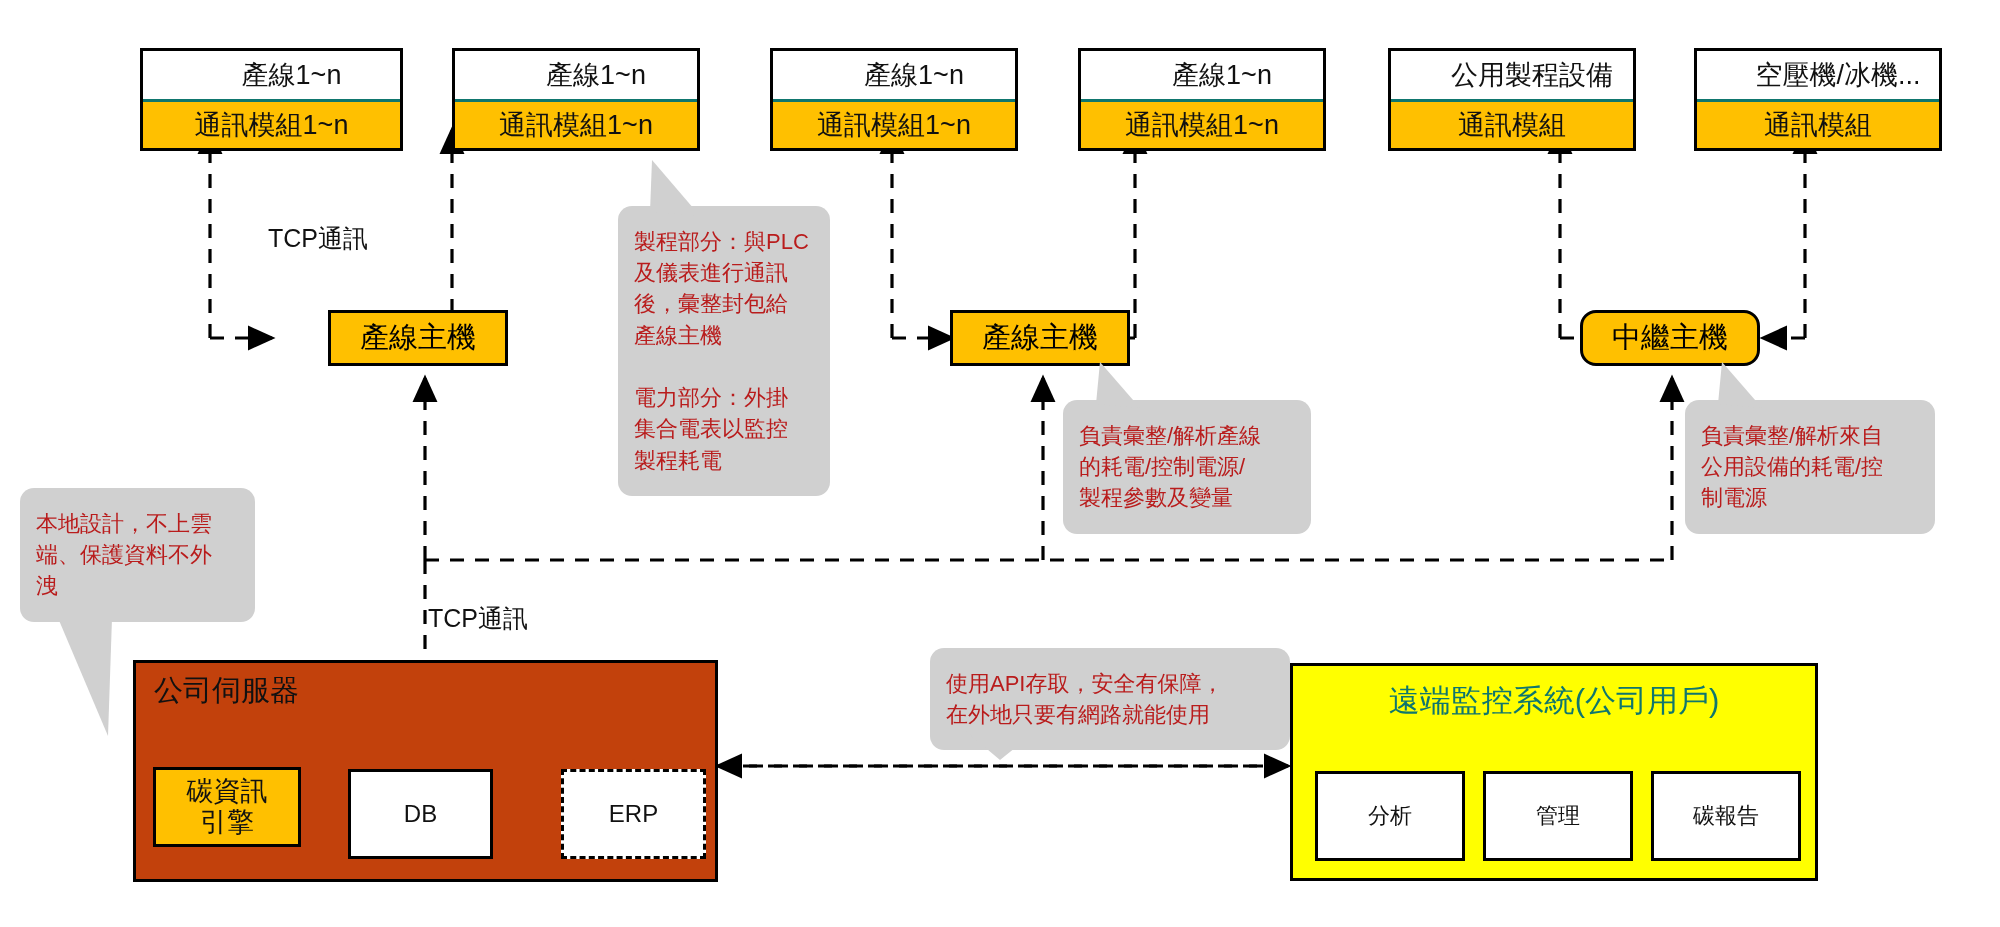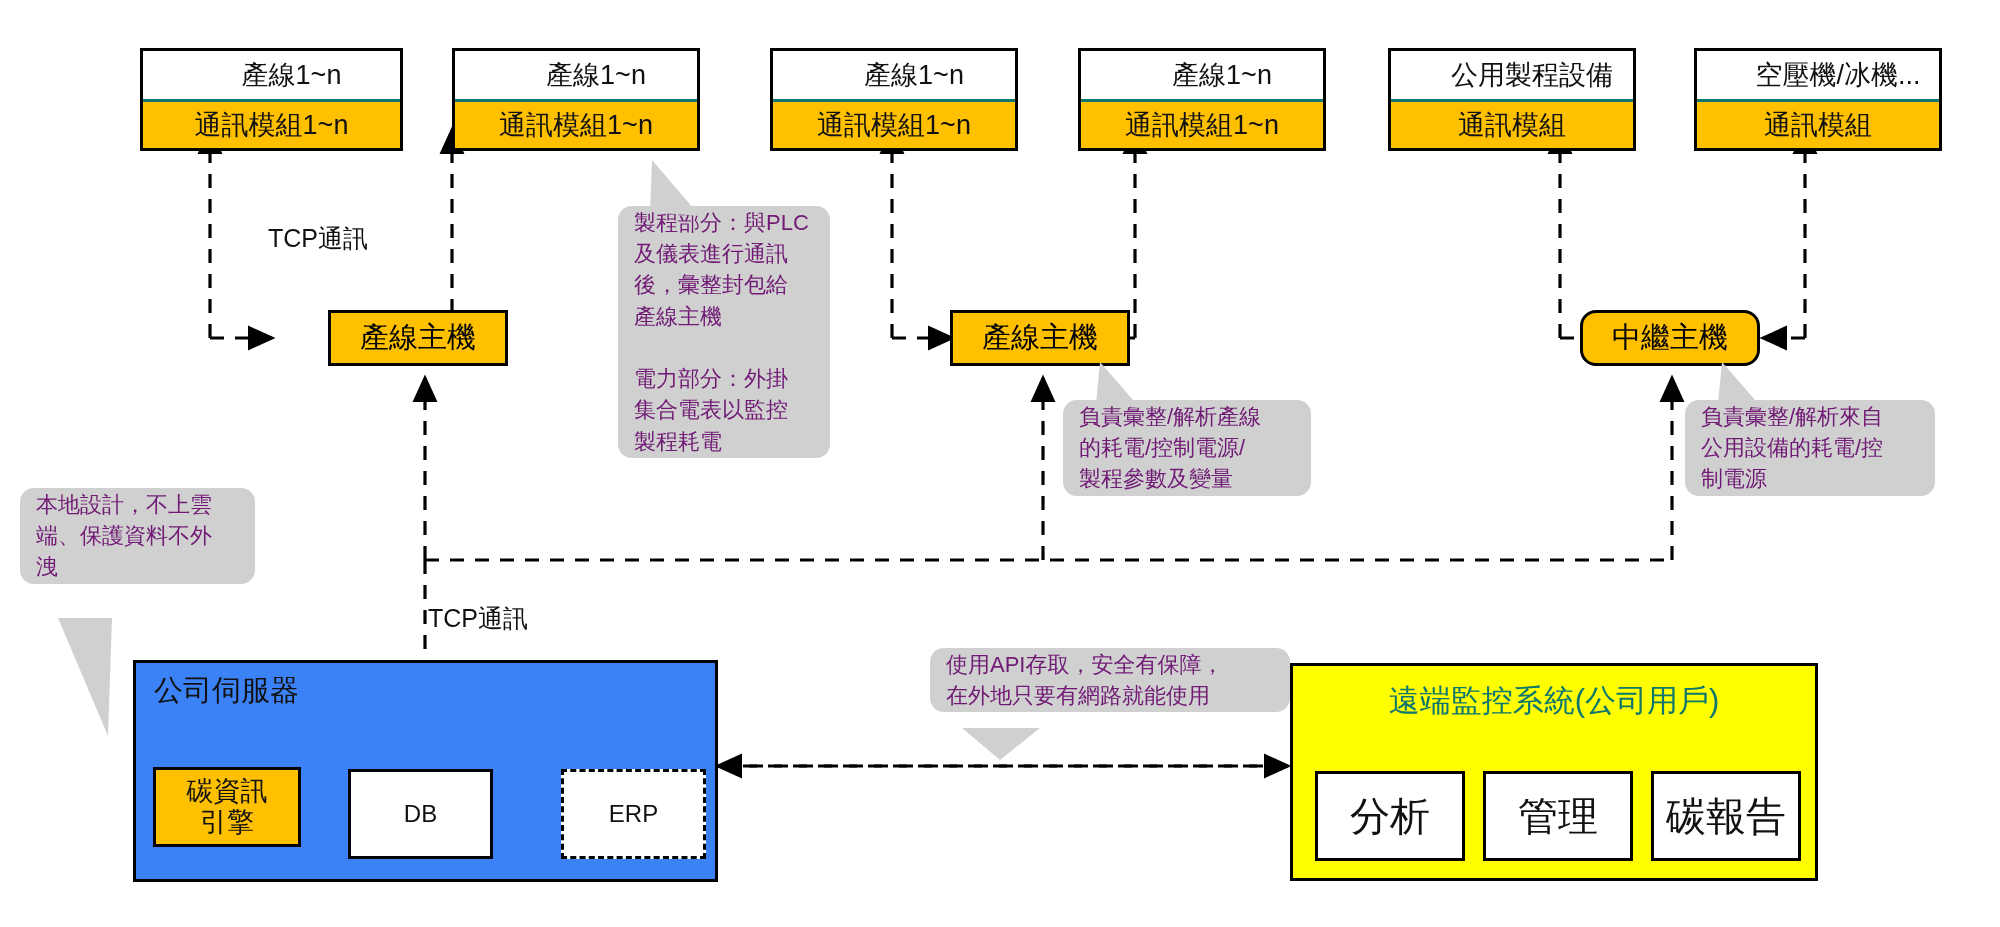--- a/index.html
+++ b/index.html
@@ -21,21 +21,21 @@
   }
 
   
   .host{
     border:3px solid #000;background:#FFC000;
     display:flex;align-items:center;justify-content:center;
     font-size:29px;color:#000;white-space:nowrap;
   }
 
   
-  .server{border:3px solid #000;background:#3b82f6;}
+  .server{border:3px solid #000;background:#c2410c;}
   .server-title{
     position:absolute;left:18px;top:8px;font-size:29px;color:#111;white-space:nowrap;
   }
   .plainbox{
     position:absolute;box-sizing:border-box;border:3px solid #000;background:#fff;
     display:flex;align-items:center;justify-content:center;
     font-size:24px;color:#111;text-align:center;line-height:1.15;white-space:pre-line;
   }
   .plainbox.dashed{border-style:dashed;}
   .plainbox.orange{background:#FFC000;font-size:27px;}
@@ -44,27 +44,27 @@
   .remote{
     border:3px solid #000;background:#FFFF00;box-sizing:border-box;
   }
   .remote-title{
     position:absolute;left:0;right:0;top:14px;text-align:center;
     font-size:31px;color:#0f766e;white-space:nowrap;
   }
   .remote-btn{
     position:absolute;box-sizing:border-box;border:3px solid #000;background:#fff;
     display:flex;align-items:center;justify-content:center;
-    font-size:40px;color:#111;white-space:nowrap;
+    font-size:22px;color:#111;white-space:nowrap;
   }
 
   
   .callout{
     position:absolute;box-sizing:border-box;background:#D0D0D0;border-radius:14px;
-    color:#701a75;font-size:22px;line-height:1.42;padding:1px 16px;white-space:pre-line;
+    color:#b91c1c;font-size:22px;line-height:1.42;padding:20px 16px;white-space:pre-line;
   }
 
   
   .elabel{position:absolute;font-size:25px;color:#111;white-space:nowrap;}
 
   svg.wires{position:absolute;left:0;top:0;width:2000px;height:927px;pointer-events:none;}
 </style>
 </head>
 <body>
 

